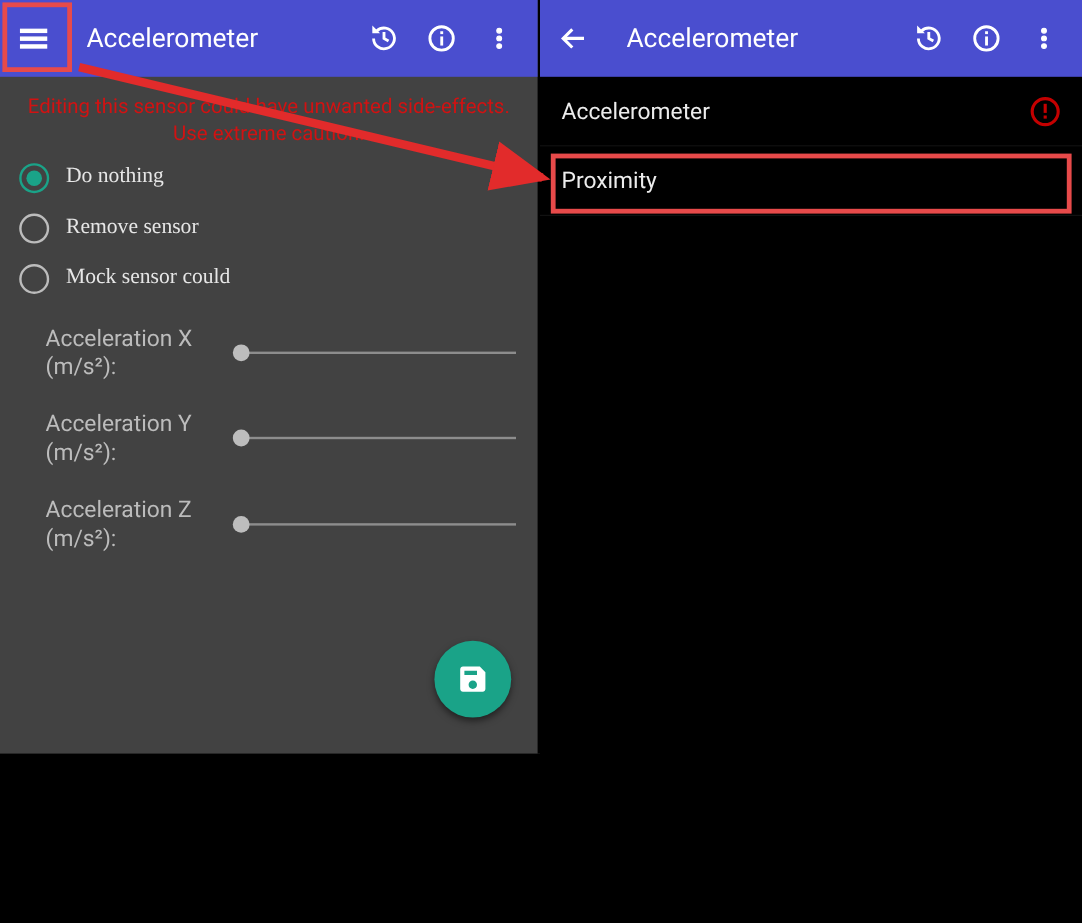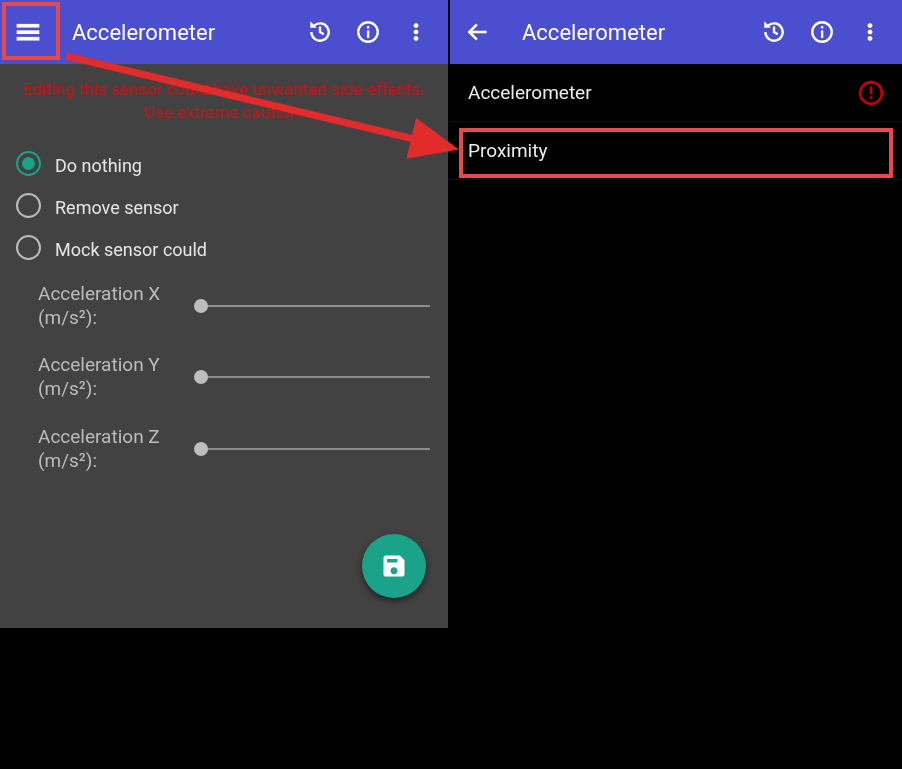--- a/index.html
+++ b/index.html
@@ -60,43 +60,44 @@
     text-align: center;
     padding: 14px 12px 8px;
     line-height: 1.35;
   }
   
   .radio-list {
     padding: 4px 8px 0 8px;
   }
   .radio-row {
     display: flex;
-    align-items: flex-end;
+    align-items: flex-start;
     height: 40px;
     margin-bottom: 2px;
+    font-family: Liberation Serif, serif;
   }
   .radio-circle {
     width: 25px; height: 25px;
     border: 2px solid #bcbcbc;
     border-radius: 50%;
     margin: 0 14px 0 8px;
     display:flex; align-items:center; justify-content:center;
   }
   .radio-circle.selected { border-color: #1aa388; }
   .radio-dot {
     width: 13px; height: 13px; border-radius: 50%;
     background: #1aa388;
   }
   .radio-label { color: #e6e6e6; font-size: 18px; }
   
   .sliders { padding: 8px 12px 0 38px; }
   .slider-row {
     display: flex;
     align-items: center;
-    margin: 12px 0 24px 0;
+    margin: 0 0 24px 0;
   }
   .slider-label-block {
     width: 150px;
     color: #bcbcbc;
     font-size: 19px;
     line-height: 1.25;
   }
   .slider-track-wrap { flex:1; display:flex; align-items:center; padding-right:6px; }
   .slider-track {
     position: relative;

